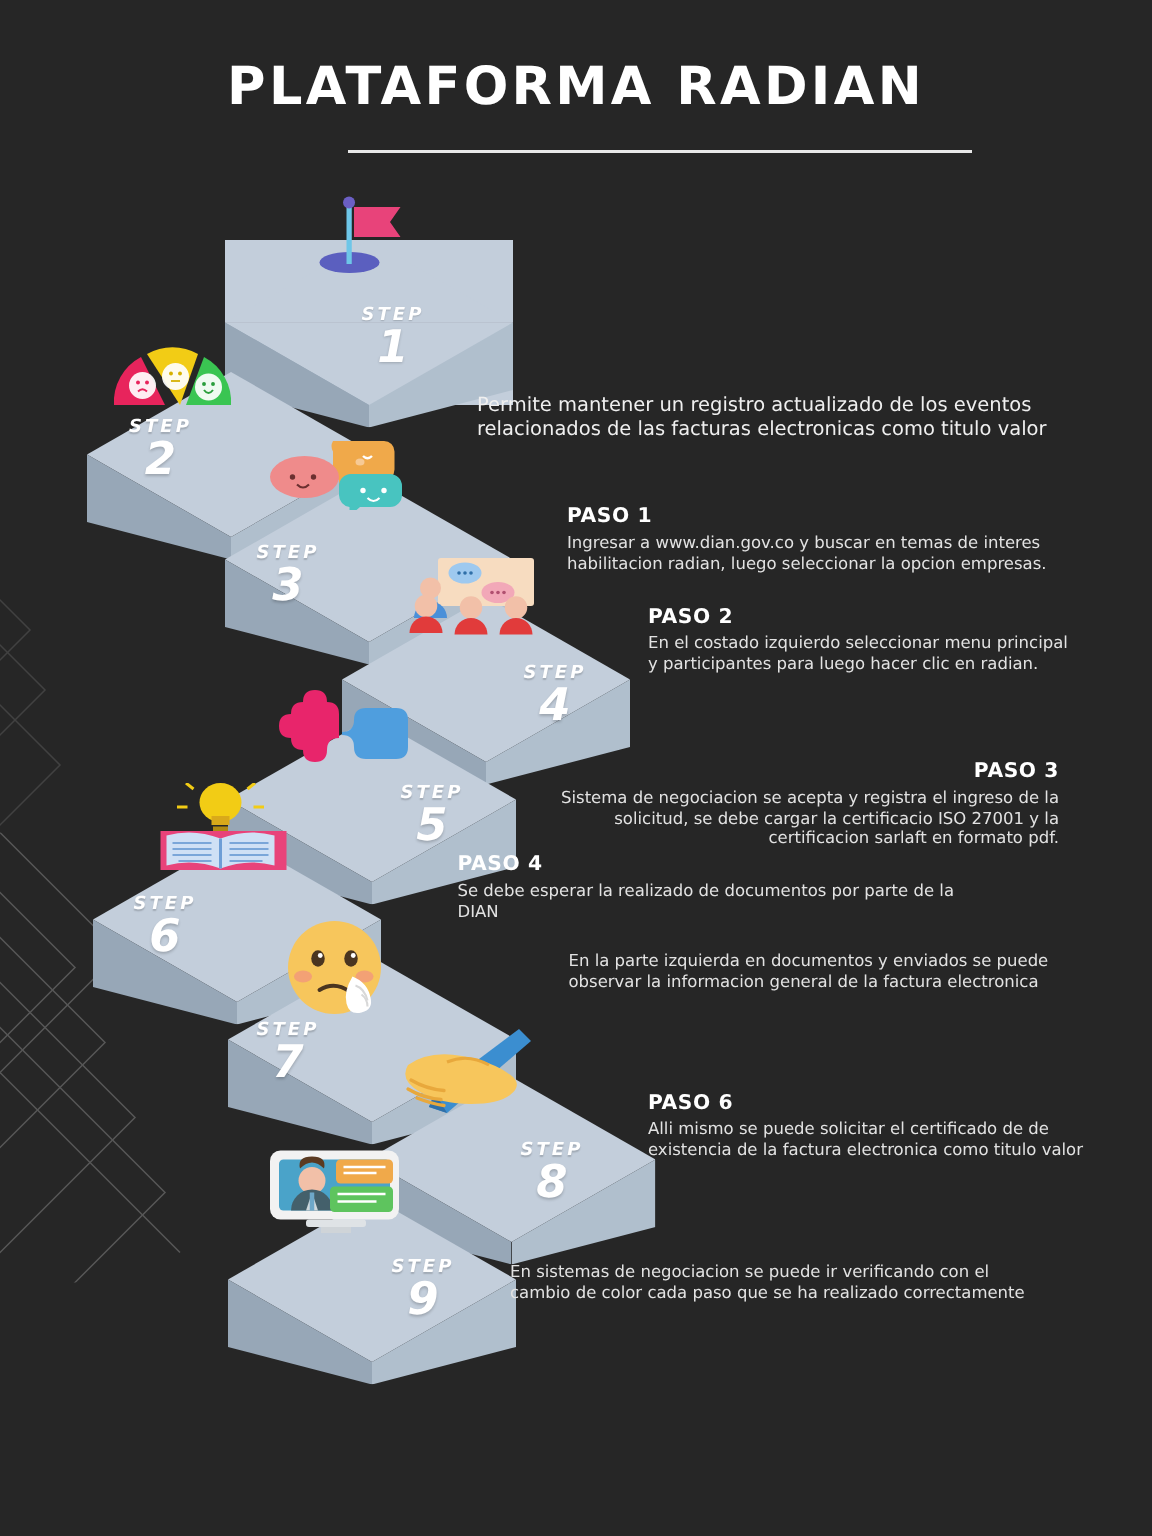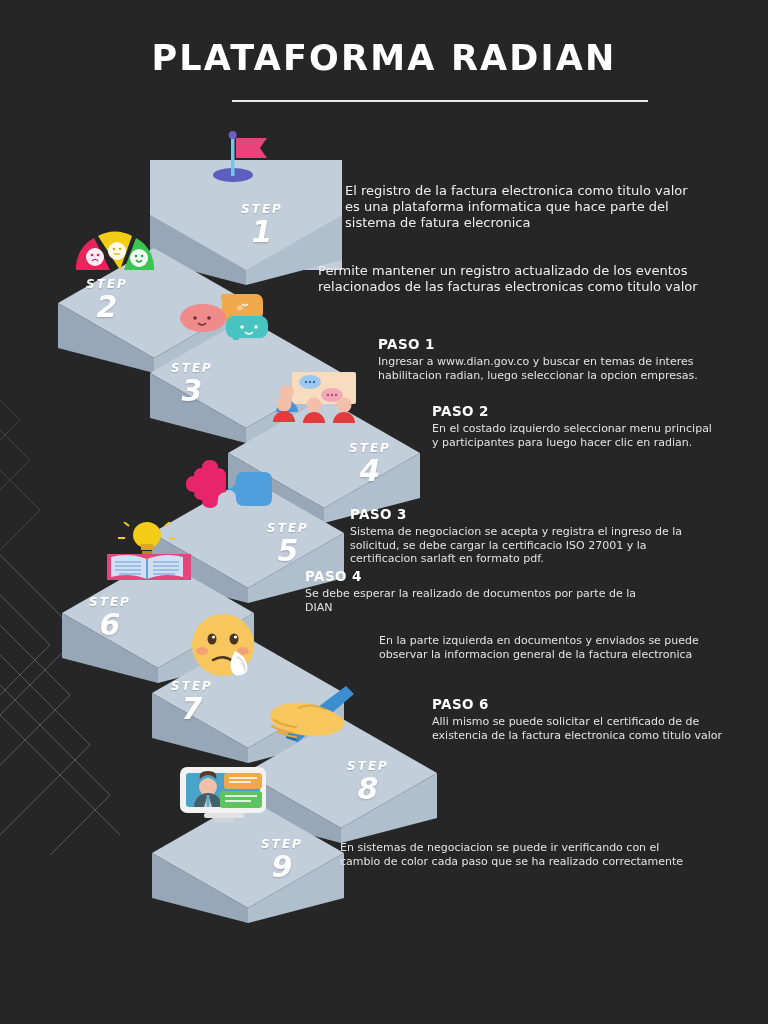--- a/index.html
+++ b/index.html
@@ -343,53 +343,50 @@
           <path d="M51 17 h22"></path>
         </g>
       <rect x="42" y="26" width="42" height="17" rx="3" fill="#5ec45e"></rect>
       <g stroke="#fff" stroke-width="1.6">
           <path d="M47 31 h32"></path>
           <path d="M47 36 h26"></path>
         </g>
     </svg>
   </div>
 
-  <div class="txt intro" style="left:345px;top:183px;width:360px;">
-    <div class="body">El registro de la factura electronica como titulo valor es una plataforma informatica que hace parte del sistema de fatura elecronica</div>
-  </div>
 
   <div class="txt intro" style="left:318px;top:263px;width:388px;">
     <div class="body">Permite mantener un registro actualizado de los eventos relacionados de las facturas electronicas como titulo valor</div>
   </div>
 
   <div class="txt" style="left:378px;top:325px;width:330px;margin-top:11px;">
     <div class="head">PASO 1</div>
     <div class="body">Ingresar a www.dian.gov.co y buscar  en temas de interes habilitacion radian, luego seleccionar la opcion empresas.</div>
   </div>
 
   <div class="txt" style="left:432px;top:403px;width:280px;">
     <div class="head">PASO 2</div>
     <div class="body">En el costado izquierdo seleccionar menu principal  y participantes para luego hacer clic en radian.</div>
   </div>
 
-  <div class="txt" style="left:350px;top:506px;width:356px;">
+  <div class="txt" style="left:350px;top:506px;width:356px;text-align:right;">
     <div class="head">PASO 3</div>
     <div class="body">Sistema de negociacion se acepta y registra el ingreso de la solicitud, se debe cargar la certificacio ISO 27001 y la certificacion sarlaft en formato pdf.</div>
   </div>
 
   <div class="txt" style="left:305px;top:568px;width:348px;">
     <div class="head">PASO 4</div>
     <div class="body">Se debe esperar la realizado de documentos por parte de la DIAN</div>
   </div>
 
   <div class="txt" style="left:379px;top:634px;width:324px;">
     <div class="body">En la parte izquierda en documentos y enviados se puede observar la informacion general de la factura electronica</div>
   </div>
 
-  <div class="txt" style="left:432px;top:696px;width:290px;">
+  <div class="txt" style="left:432px;top:727px;width:290px;">
     <div class="head">PASO 6</div>
     <div class="body">Alli mismo se puede solicitar el certificado de de existencia de la factura electronica como titulo valor</div>
   </div>
 
   <div class="txt" style="left:340px;top:841px;width:352px;">
     <div class="body">En sistemas de negociacion se puede ir verificando con el cambio de color cada paso que se ha realizado correctamente</div>
   </div>
 
 </div>
 

